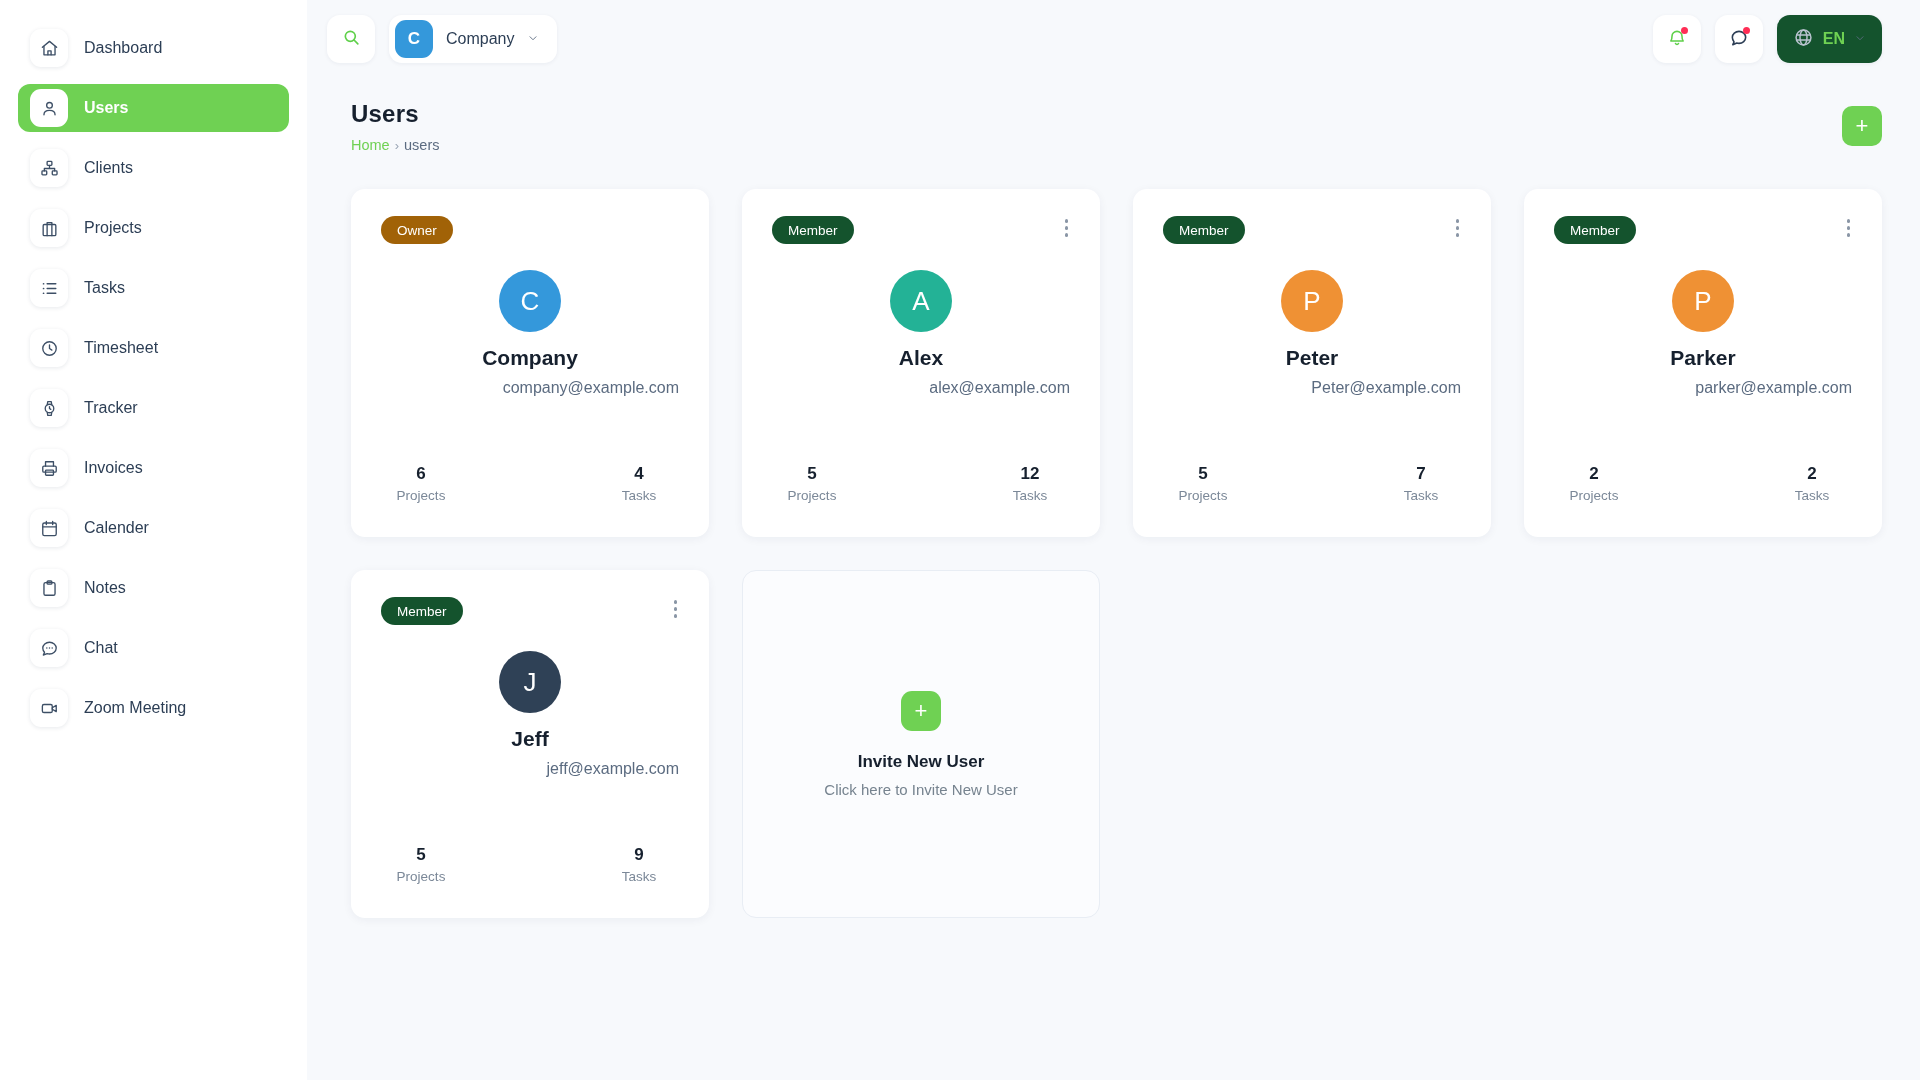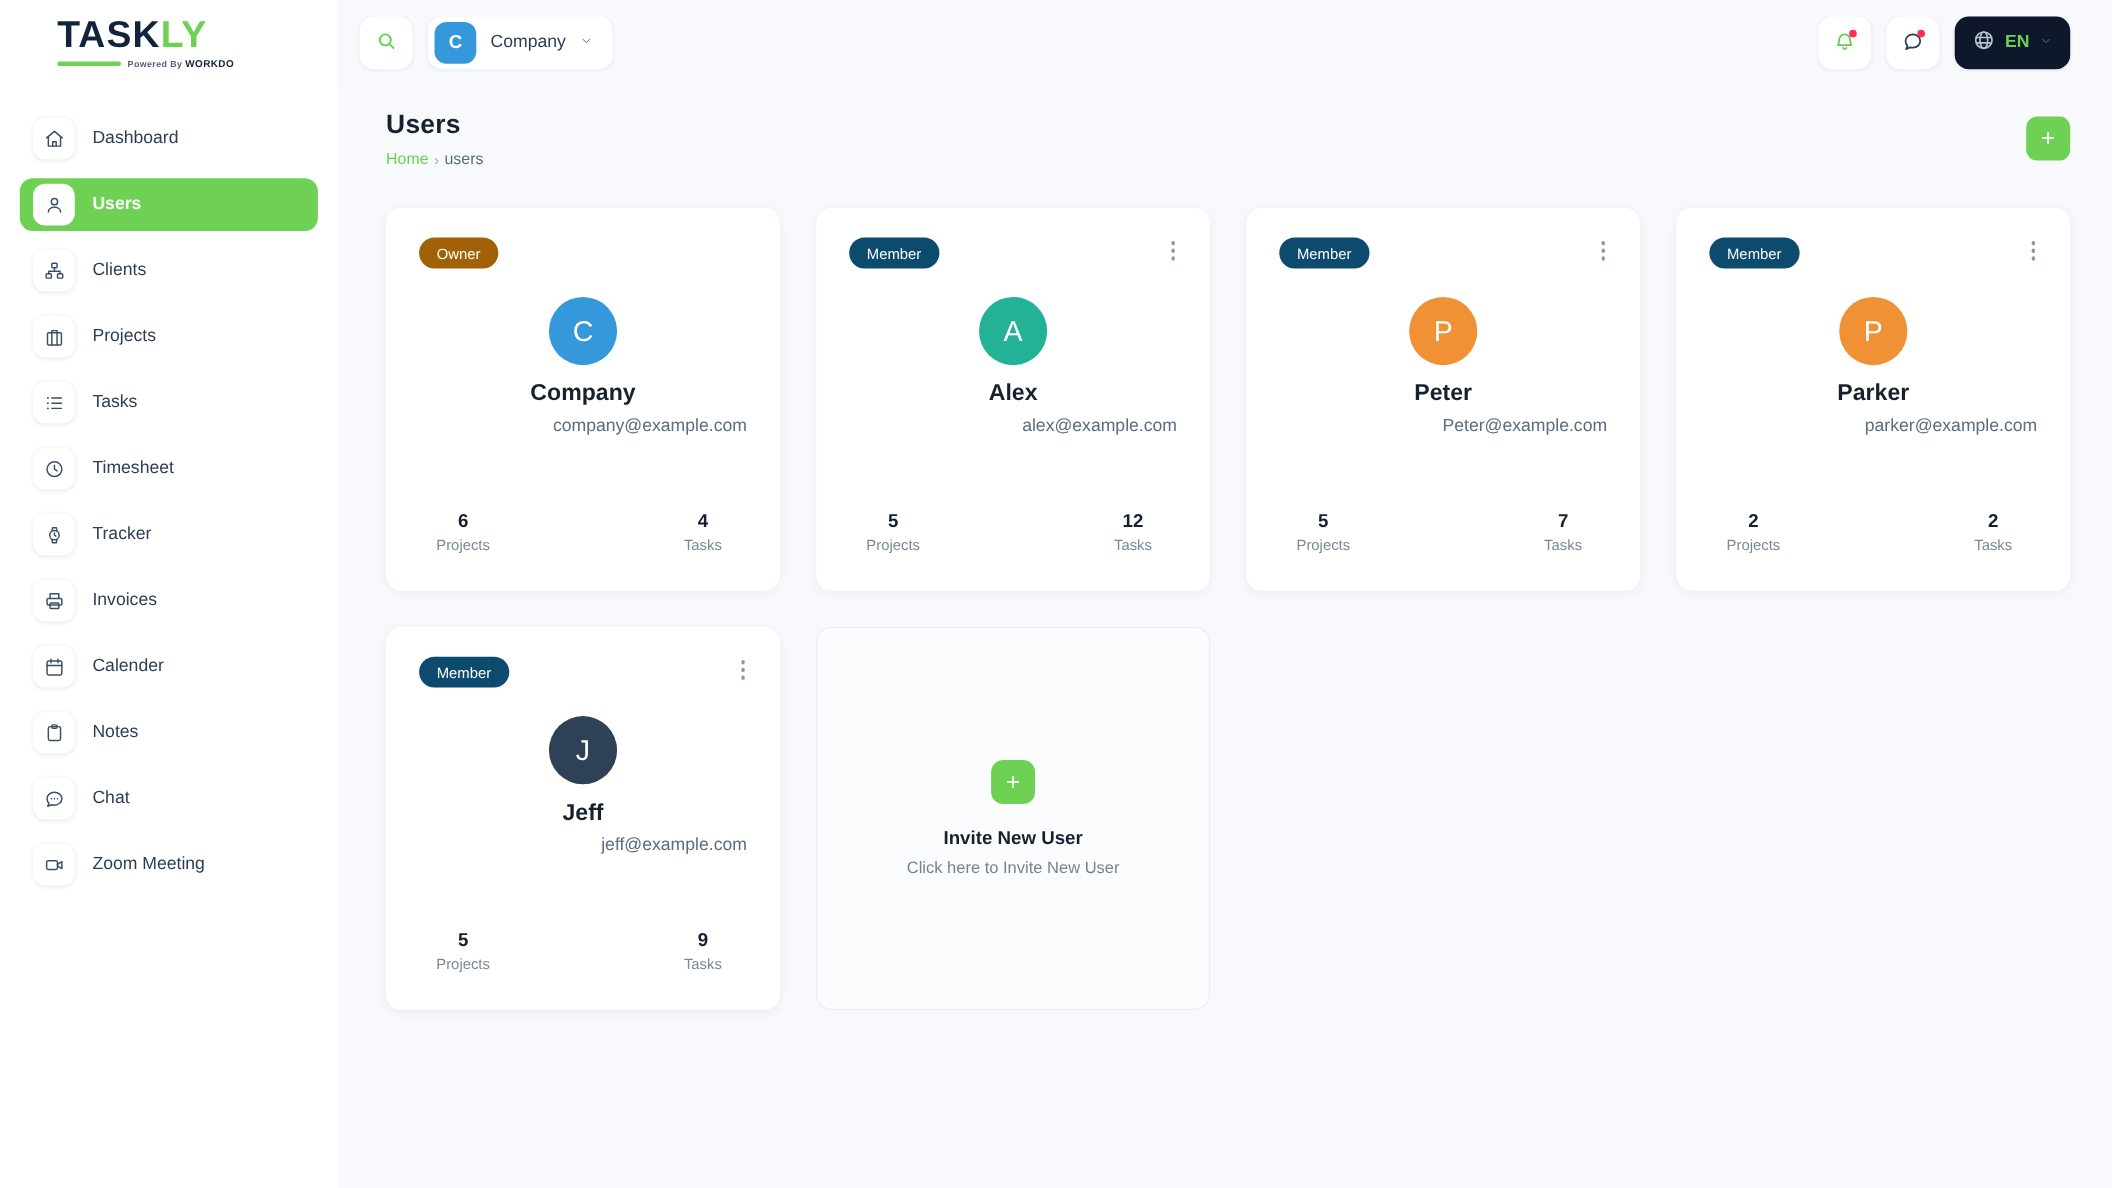--- a/index.html
+++ b/index.html
@@ -93,21 +93,21 @@
   .chev { width: 12px; height: 12px; stroke: #5b6b80; fill: none; stroke-width: 1.8;
     stroke-linecap: round; stroke-linejoin: round; }
   .spacer { flex: 1; }
   .dot-badge {
     position: absolute; top: 12px; right: 13px;
     width: 7px; height: 7px; border-radius: 50%; background: #ff2d55;
   }
   .lang-pill {
     display: flex; align-items: center; gap: 9px;
     height: 48px; padding: 0 16px;
-    background: #0f172a; border-radius: 13px; cursor: pointer;
+    background: #14532d; border-radius: 13px; cursor: pointer;
     box-shadow: 0 1px 4px rgba(16,36,64,.06);
   }
   .lang-code { font-size: 16px; font-weight: 700; color: #6fd153; }
 
   
   .page-head {
     padding: 22px 38px 0 44px;
     display: flex; align-items: flex-start; justify-content: space-between;
   }
   .page-title { font-size: 24px; font-weight: 700; color: #16202e; letter-spacing: .2px; }
@@ -136,21 +136,21 @@
     padding: 27px 30px 26px 30px;
     box-shadow: 0 2px 10px rgba(16,36,64,.055);
     display: flex; flex-direction: column;
   }
   .badge {
     display: inline-flex; align-items: center; justify-content: center;
     height: 28px; padding: 0 16px; border-radius: 14px;
     font-size: 13.5px; color: #ffffff; align-self: flex-start;
   }
   .badge.owner { background: #a16207; }
-  .badge.member { background: #0c4a6e; }
+  .badge.member { background: #14532d; }
   .kebab {
     position: absolute; top: 26px; right: 28px;
     display: flex; flex-direction: column; gap: 3.5px;
     cursor: pointer; padding: 4px;
   }
   .kebab i { width: 3.5px; height: 3.5px; border-radius: 50%; background: #8a96a6; display: block; }
 
   .avatar {
     width: 62px; height: 62px; border-radius: 50%;
     margin: 26px auto 0 auto;
@@ -188,29 +188,20 @@
   }
   .invite-title { margin-top: 21px; font-size: 17px; font-weight: 700; color: #16202e; }
   .invite-sub { margin-top: 9px; font-size: 15px; color: #76838f; }
 </style>
 </head>
 <body>
 
 <div class="app">
 
   <aside class="sidebar">
-    <div class="logo-wrap">
-      <div class="logo">
-        <div class="logo-word"><span>TASK</span><span class="lime">LY</span></div>
-        <div class="logo-sub">
-          <span class="logo-rule"></span>
-          <span class="logo-sub-text"><span>Powered By </span><b>WORKDO</b></span>
-        </div>
-      </div>
-    </div>
 
     <nav class="nav">
 
       <div class="nav-item">
         <span class="tile">
             <svg viewBox="0 0 24 24">
               <path d="M3 10.5 12 3l9 7.5"></path>
               <path d="M5 9.5V20h14V9.5"></path>
               <path d="M10 20v-5h4v5"></path>
             </svg>

